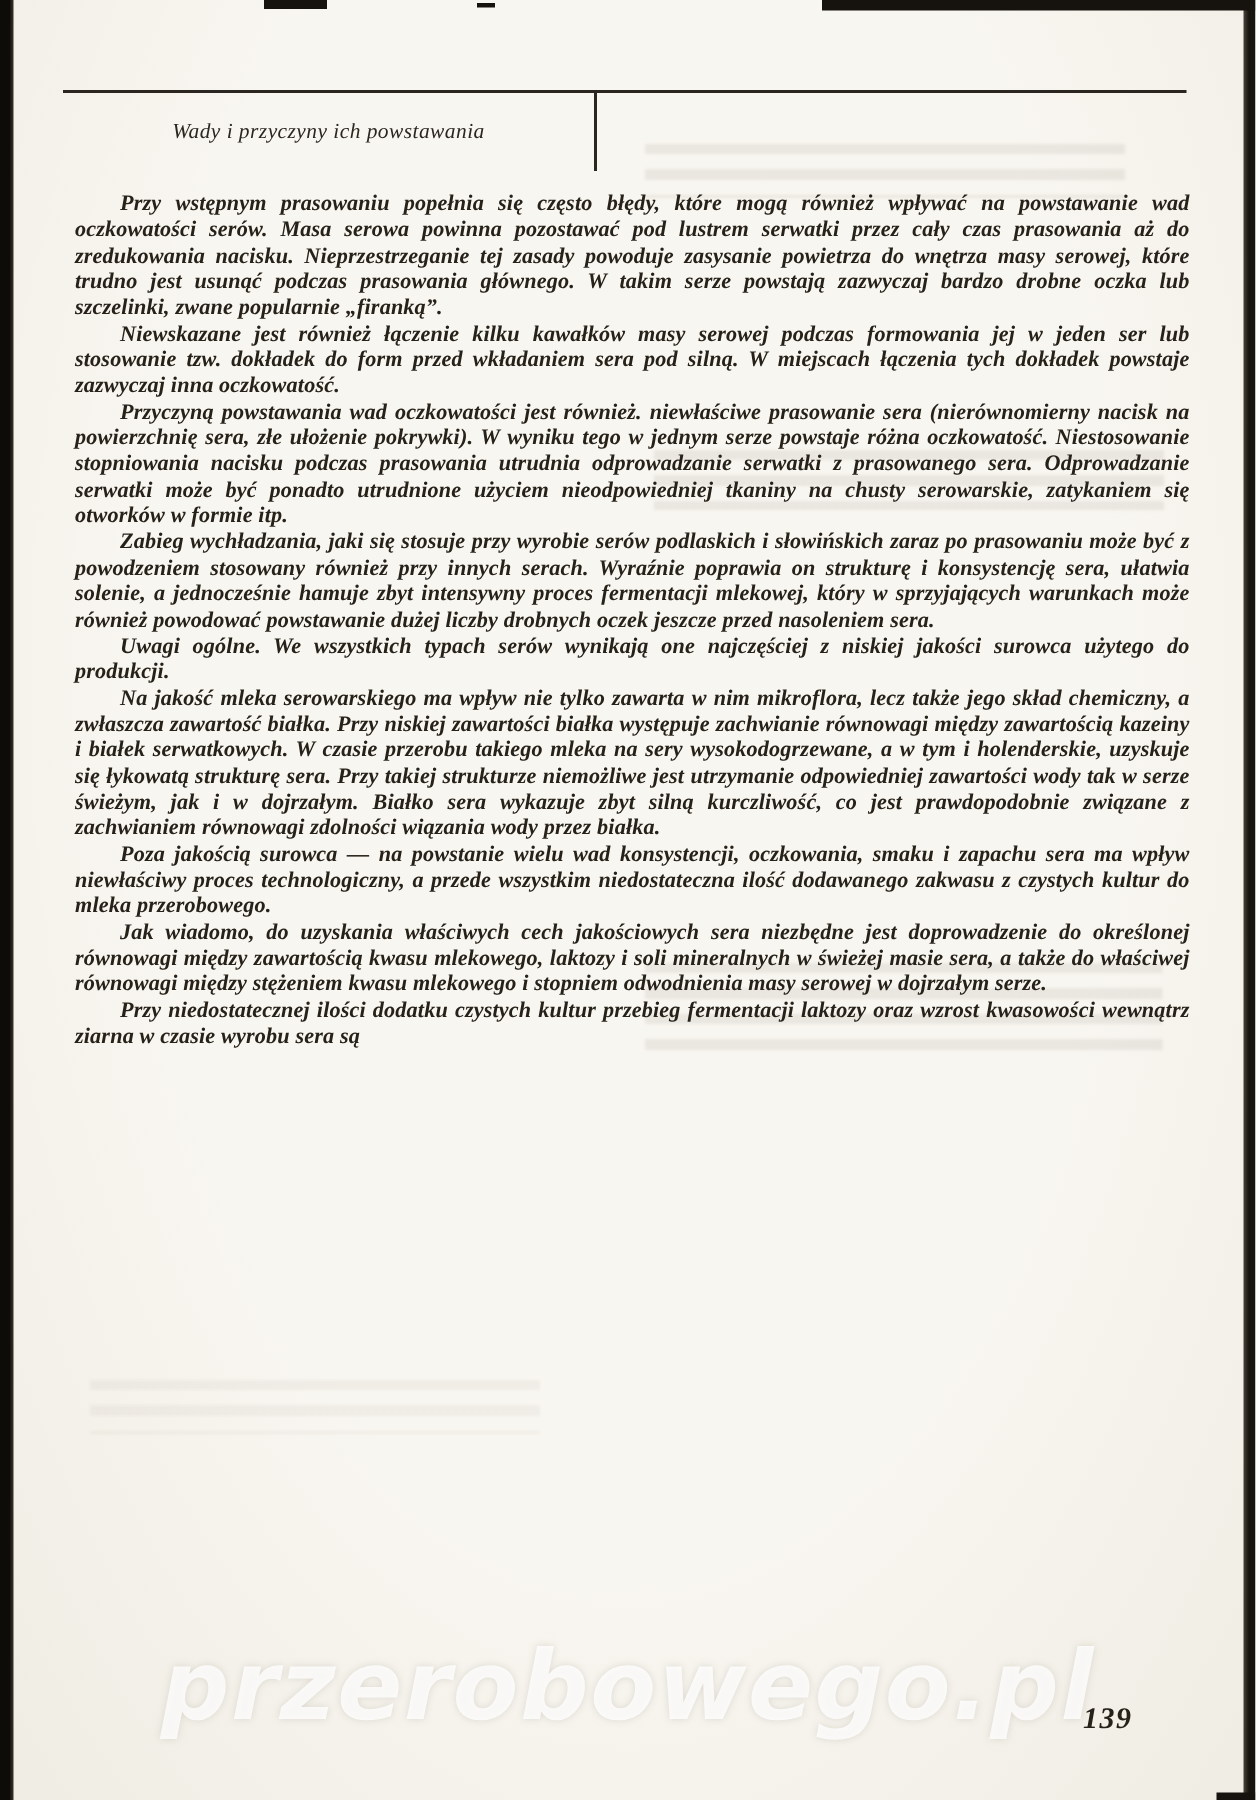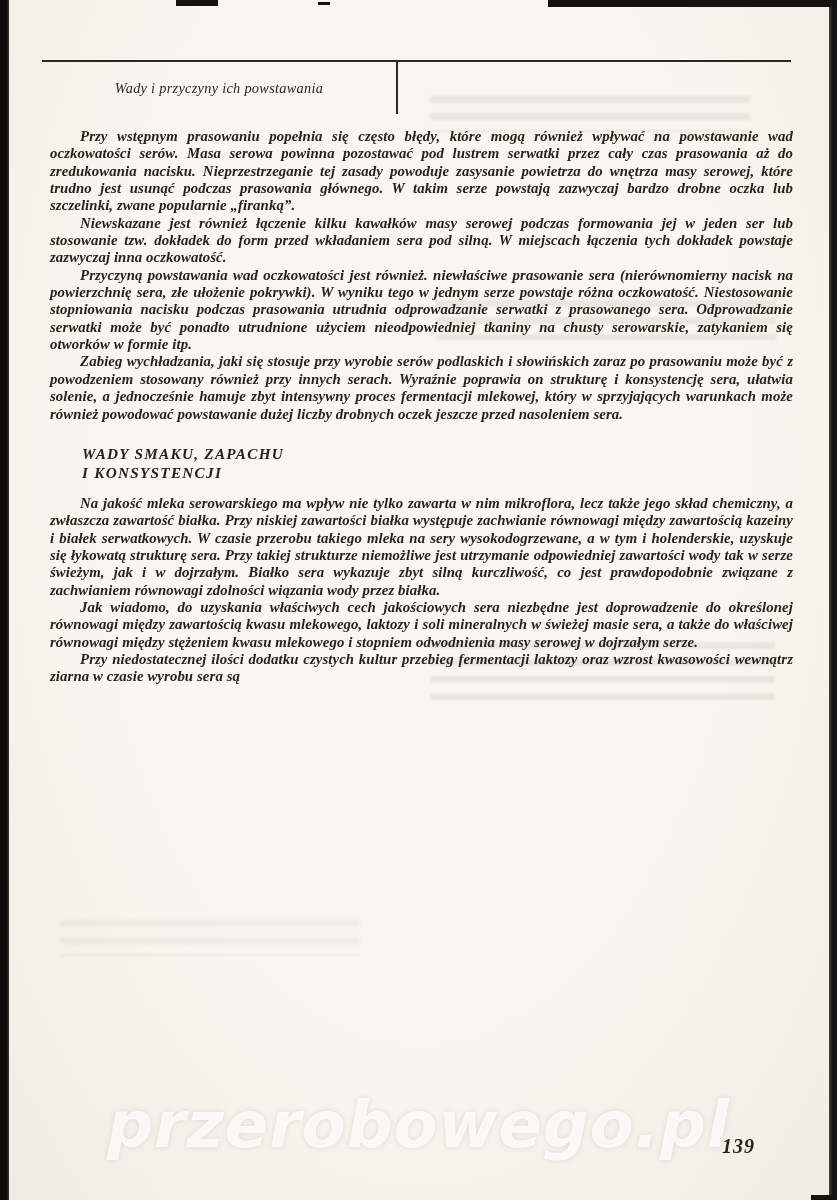--- a/index.html
+++ b/index.html
@@ -91,26 +91,24 @@
       <div class="th-divider"></div>
     </div>
   </div>
 
   <div class="body-text">
     <p>Przy wstępnym prasowaniu popełnia się często błędy, które mogą również wpływać na powstawanie wad oczkowatości serów. Masa serowa powinna pozostawać pod lustrem serwatki przez cały czas prasowania aż do zredukowania nacisku. Nieprzestrzeganie tej zasady powoduje zasysanie powietrza do wnętrza masy serowej, które trudno jest usunąć podczas prasowania głównego. W takim serze powstają zazwyczaj bardzo drobne oczka lub szczelinki, zwane popularnie „firanką”.</p>
     <p>Niewskazane jest również łączenie kilku kawałków masy serowej podczas formowania jej w jeden ser lub stosowanie tzw. dokładek do form przed wkładaniem sera pod silną. W miejscach łączenia tych dokładek powstaje zazwyczaj inna oczkowatość.</p>
     <p>Przyczyną powstawania wad oczkowatości jest również. niewłaściwe prasowanie sera (nierównomierny nacisk na powierzchnię sera, złe ułożenie pokrywki). W wyniku tego w jednym serze powstaje różna oczkowatość. Niestosowanie stopniowania nacisku podczas prasowania utrudnia odprowadzanie serwatki z prasowanego sera. Odprowadzanie serwatki może być ponadto utrudnione użyciem nieodpowiedniej tkaniny na chusty serowarskie, zatykaniem się otworków w formie itp.</p>
     <p>Zabieg wychładzania, jaki się stosuje przy wyrobie serów podlaskich i słowińskich zaraz po prasowaniu może być z powodzeniem stosowany również przy innych serach. Wyraźnie poprawia on strukturę i konsystencję sera, ułatwia solenie, a jednocześnie hamuje zbyt intensywny proces fermentacji mlekowej, który w sprzyjających warunkach może również powodować powstawanie dużej liczby drobnych oczek jeszcze przed nasoleniem sera.</p>
 
-    <div class="section-heading">
-      <span class="sh-line">WADY SMAKU, ZAPACHU</span>
-      <span class="sh-line">I KONSYSTENCJI</span>
-    </div>
 
+    <p>Uwagi ogólne. We wszystkich typach serów wynikają one najczęściej z niskiej jakości surowca użytego do produkcji.</p>
     <p>Na jakość mleka serowarskiego ma wpływ nie tylko zawarta w nim mikroflora, lecz także jego skład chemiczny, a zwłaszcza zawartość białka. Przy niskiej zawartości białka występuje zachwianie równowagi między zawartością kazeiny i białek serwatkowych. W czasie przerobu takiego mleka na sery wysokodogrzewane, a w tym i holenderskie, uzyskuje się łykowatą strukturę sera. Przy takiej strukturze niemożliwe jest utrzymanie odpowiedniej zawartości wody tak w serze świeżym, jak i w dojrzałym. Białko sera wykazuje zbyt silną kurczliwość, co jest prawdopodobnie związane z zachwianiem równowagi zdolności wiązania wody przez białka.</p>
+    <p>Poza jakością surowca — na powstanie wielu wad konsystencji, oczkowania, smaku i zapachu sera ma wpływ niewłaściwy proces technologiczny, a przede wszystkim niedostateczna ilość dodawanego zakwasu z czystych kultur do mleka przerobowego.</p>
     <p>Jak wiadomo, do uzyskania właściwych cech jakościowych sera niezbędne jest doprowadzenie do określonej równowagi między zawartością kwasu mlekowego, laktozy i soli mineralnych w świeżej masie sera, a także do właściwej równowagi między stężeniem kwasu mlekowego i stopniem odwodnienia masy serowej w dojrzałym serze.</p>
     <p>Przy niedostatecznej ilości dodatku czystych kultur przebieg fermentacji laktozy oraz wzrost kwasowości wewnątrz ziarna w czasie wyrobu sera są</p>
   </div>
 
   <div class="watermark">przerobowego.pl</div>
 
   <div class="page-number">139</div>
 
 </div>
 

